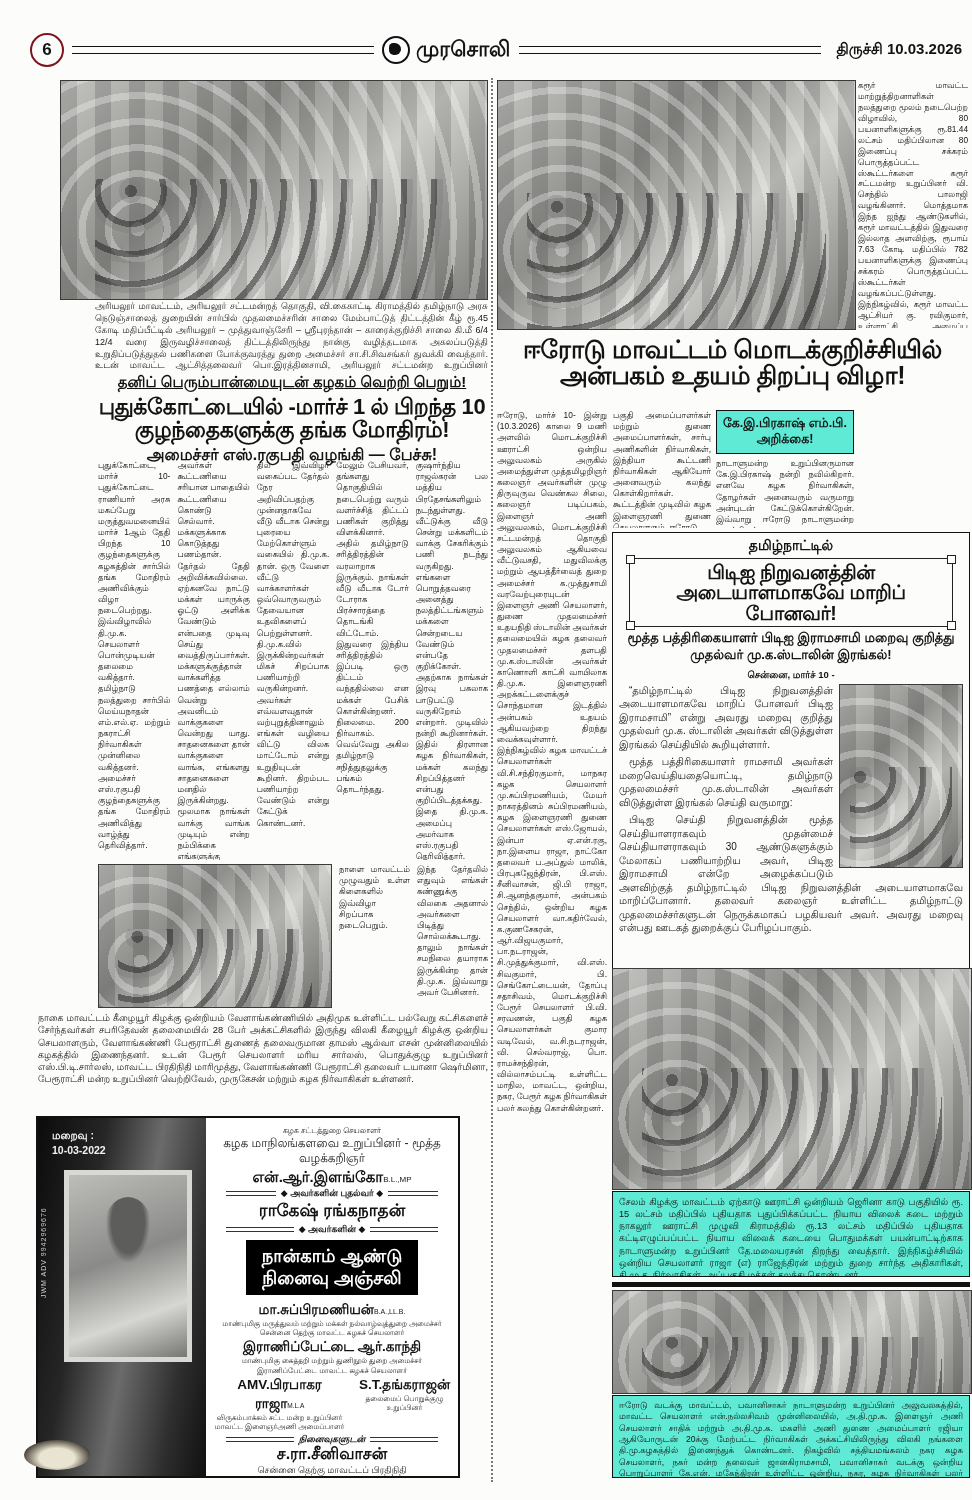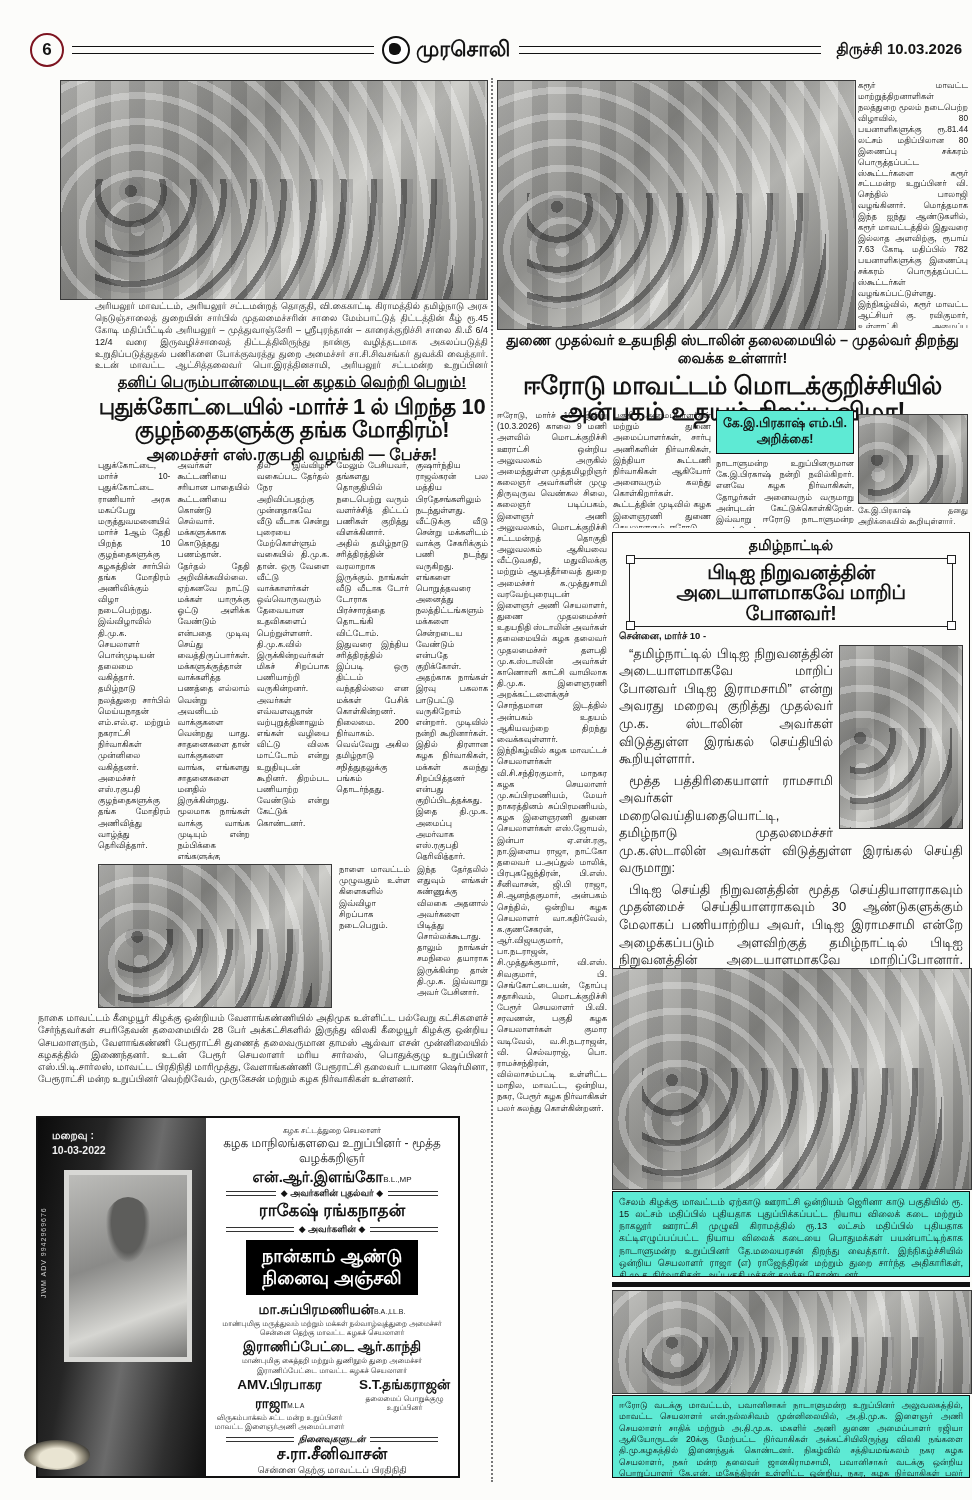--- a/index.html
+++ b/index.html
@@ -169,50 +169,46 @@
       <div style="font-weight:bold;font-size:16px;">ச.ரா.சீனிவாசன்</div>
       <div style="font-size:9px;">சென்னை தெற்கு மாவட்டப் பிரதிநிதி</div>
       <div style="font-weight:bold;font-size:10.5px;margin-top:2px;">கலைஞர்நகர் (வ) பகுதி தீ.மு.க - சென்னை (தெ) மாவட்டம்</div>
     </div>
   </div>
 
   <div class="photo" style="position:absolute;left:497px;top:80px;width:357px;height:248px;"></div>
   <div class="cap" style="position:absolute;left:858px;top:80px;width:110px;height:248px;font-size:8.3px;">கரூர் மாவட்ட மாற்றுத்திறனாளிகள் நலத்துறை மூலம் நடைபெற்ற விழாவில், 80 பயனாளிகளுக்கு ரூ.81.44 லட்சம் மதிப்பிலான 80 இணைப்பு சக்கரம் பொருத்தப்பட்ட ஸ்கூட்டர்களை கரூர் சட்டமன்ற உறுப்பினர் வி. செந்தில் பாலாஜி வழங்கினார். மொத்தமாக இந்த ஐந்து ஆண்டுகளில், கரூர் மாவட்டத்தில் இதுவரை இல்லாத அளவிற்கு, ரூபாய் 7.63 கோடி மதிப்பில் 782 பயனாளிகளுக்கு இணைப்பு சக்கரம் பொருத்தப்பட்ட ஸ்கூட்டர்கள் வழங்கப்பட்டுள்ளது. இந்நிகழ்வில், கரூர் மாவட்ட ஆட்சியர் கு. ரவிகுமார், உள்ளாட்சி அமைப்பு பிரதிநிதிகள், உள்ளாட்சி அமைப்புகள் பிரதிநிதிகள் கலந்து கொண்டனர்.</div>
 
   <div style="position:absolute;left:497px;top:332px;width:471px;">
-    <div style="font-weight:bold;font-size:14.5px;text-align:center;">துணை முதல்வர் உதயநிதி ஸ்டாலின் தலைமையில் – முதல்வர் திறந்து வைக்க உள்ளார்!</div>
     <div class="huge" style="font-size:25px;margin-top:4px;">ஈரோடு மாவட்டம் மொடக்குறிச்சியில் அன்பகம் உதயம் திறப்பு விழா!</div>
   </div>
 
   <div class="body8" style="position:absolute;left:497px;top:410px;width:110px;height:1068px;">
     <span>ஈரோடு, மார்ச் 10- இன்று (10.3.2026) காலை 9 மணி அளவில் மொடக்குறிச்சி ஊராட்சி ஒன்றிய அலுவலகம் அருகில் அமைந்துள்ள முத்தமிழறிஞர் கலைஞர் அவர்களின் முழு திருவுருவ வெண்கல சிலை, கலைஞர் படிப்பகம், இளைஞர் அணி அலுவலகம், மொடக்குறிச்சி சட்டமன்றத் தொகுதி அலுவலகம் ஆகியவை வீட்டுவசதி, மதுவிலக்கு மற்றும் ஆயத்தீர்வைத் துறை அமைச்சர் க.முத்துசாமி வரவேற்புரையுடன் இளைஞர் அணி செயலாளர், துணை முதலமைச்சர் உதயநிதி ஸ்டாலின் அவர்கள் தலைமையில் கழக தலைவர் முதலமைச்சர் தளபதி மு.க.ஸ்டாலின் அவர்கள் காணொளி காட்சி வாயிலாக தி.மு.க. இளைஞரணி அறக்கட்டளைக்குச் சொந்தமான இடத்தில் அன்பகம் உதயம் ஆகியவற்றை திறந்து வைக்கவுள்ளார்.</span>
     <span>இந்நிகழ்வில் கழக மாவட்டச் செயலாளர்கள் வி.சி.சந்திரகுமார், மாநகர கழக செயலாளர் மு.சுப்பிரமணியம், மேயர் நாகரத்தினம் சுப்பிரமணியம், கழக இளைஞரணி துணை செயலாளர்கள் எஸ்.ஜோயல், இன்பா ஏ.என்.ரகு, நா.இளைய ராஜா, நாட்கோ தலைவர் ப.அப்துல் மாலிக், பிரபுகஜேந்திரன், பி.எஸ். சீனிவாசன், ஜி.பி ராஜா, சி.ஆனந்தகுமார், அன்பகம் செந்தில், ஒன்றிய கழக செயலாளர் வா.கதிர்வேல், க.குணசேகரன், ஆர்.விஜயகுமார், பா.நடராஜன், சி.முத்துக்குமார், வி.எஸ். சிவகுமார், பி. செங்கோட்டையன், தோப்பு சதாசிவம், மொடக்குறிச்சி பேரூர் செயலாளர் பி.வி. சரவணன், பகுதி கழக செயலாளர்கள் குமார வடிவேல், வ.சி.நடராஜன், வி. செல்வராஜ், பொ. ராமச்சந்திரன், வில்லாசம்பட்டி உள்ளிட்ட மாநில, மாவட்ட, ஒன்றிய, நகர, பேரூர் கழக நிர்வாகிகள் பலர் கலந்து கொள்கின்றனர்.</span>
   </div>
   <div class="body8" style="position:absolute;left:613px;top:410px;width:98px;height:118px;">பகுதி அமைப்பாளர்கள் மற்றும் துணை அமைப்பாளர்கள், சார்பு அணிகளின் நிர்வாகிகள், இந்தியா கூட்டணி நிர்வாகிகள் ஆகியோர் அனைவரும் கலந்து கொள்கிறார்கள். கூட்டத்தின் முடிவில் கழக இளைஞரணி துணை செயலாளரும், ஈரோடு</div>
   <div style="position:absolute;left:716px;top:410px;width:138px;height:118px;">
     <div class="boxed" style="font-weight:bold;font-size:12.5px;text-align:center;padding:5px 2px;">கே.இ.பிரகாஷ் எம்.பி. அறிக்கை!</div>
     <div class="body8" style="margin-top:4px;height:70px;">நாடாளுமன்ற உறுப்பினருமான கே.இ.பிரகாஷ் நன்றி நவில்கிறார். எனவே கழக நிர்வாகிகள், தோழர்கள் அனைவரும் வருமாறு அன்புடன் கேட்டுக்கொள்கிறேன். இவ்வாறு ஈரோடு நாடாளுமன்ற உறுப்பினர்</div>
-  </div>
-  <div style="position:absolute;left:858px;top:414px;width:110px;height:114px;">
-    <div class="photo" style="width:108px;height:88px;"></div>
-    <div class="cap" style="font-size:8px;margin-top:2px;">கே.இ.பிரகாஷ் தனது அறிக்கையில் கூறியுள்ளார்.</div>
   </div>
 
   <div style="position:absolute;left:612px;top:516px;width:358px;height:529px;border:1.6px solid #111;padding:4px 6px;box-sizing:border-box;overflow:hidden;margin-top:16px;">
     <div style="font-weight:bold;font-size:14px;text-align:center;">தமிழ்நாட்டில்</div>
     <div class="fancy">
       <i class="tl"></i>
         <i class="tr"></i>
         <i class="bl"></i>
         <i class="br"></i>
       <div class="huge" style="font-size:19.5px;">பிடிஐ நிறுவனத்தின் அடையாளமாகவே மாறிப் போனவர்!</div>
     </div>
-    <div style="text-align:left;font-size:9.5px;font-weight:bold;margin-bottom:2px;">சென்னை, மார்ச் 10 -</div>
+    <div style="font-weight:bold;font-size:13px;text-align:center;margin:3px 0 5px;">மூத்த பத்திரிகையாளர் பிடிஐ இராமசாமி மறைவு குறித்து முதல்வர் மு.க.ஸ்டாலின் இரங்கல்!</div>
+    <div style="text-align:center;font-size:9.5px;font-weight:bold;margin-bottom:2px;">சென்னை, மார்ச் 10 -</div>
     <div class="photo" style="float:right;width:122px;height:182px;margin:0 0 4px 6px;"></div>
-    <div style="font-size:13px;line-height:1.35;text-align:justify;">
+    <div style="font-size:10px;line-height:1.35;text-align:justify;">
       <p>“தமிழ்நாட்டில் பிடிஐ நிறுவனத்தின் அடையாளமாகவே மாறிப் போனவர் பிடிஐ இராமசாமி” என்று அவரது மறைவு குறித்து முதல்வர் மு.க. ஸ்டாலின் அவர்கள் விடுத்துள்ள இரங்கல் செய்தியில் கூறியுள்ளார்.</p>
       <p>மூத்த பத்திரிகையாளர் ராமசாமி அவர்கள் மறைவெய்தியதையொட்டி, தமிழ்நாடு முதலமைச்சர் மு.க.ஸ்டாலின் அவர்கள் விடுத்துள்ள இரங்கல் செய்தி வருமாறு:</p>
       <p>பிடிஐ செய்தி நிறுவனத்தின் மூத்த செய்தியாளராகவும் முதன்மைச் செய்தியாளராகவும் 30 ஆண்டுகளுக்கும் மேலாகப் பணியாற்றிய அவர், பிடிஐ இராமசாமி என்றே அழைக்கப்படும் அளவிற்குத் தமிழ்நாட்டில் பிடிஐ நிறுவனத்தின் அடையாளமாகவே மாறிப்போனார். தலைவர் கலைஞர் உள்ளிட்ட தமிழ்நாட்டு முதலமைச்சர்களுடன் நெருக்கமாகப் பழகியவர் அவர். அவரது மறைவு என்பது ஊடகத் துறைக்குப் பேரிழப்பாகும்.</p>
 
     </div>
   </div>
 
   <div class="photo" style="position:absolute;left:612px;top:968px;width:358px;height:220px;"></div>
   <div class="cap boxed" style="position:absolute;left:612px;top:1191px;width:358px;height:86px;box-sizing:border-box;font-size:9.2px;">சேலம் கிழக்கு மாவட்டம் ஏற்காடு ஊராட்சி ஒன்றியம் ஜெரினா காடு பகுதியில் ரூ. 15 லட்சம் மதிப்பில் புதியதாக புதுப்பிக்கப்பட்ட நியாய விலைக் கடை மற்றும் நாகலூர் ஊராட்சி முழுவி கிராமத்தில் ரூ.13 லட்சம் மதிப்பில் புதியதாக கட்டிஎழுப்பப்பட்ட நியாய விலைக் கடையை பொதுமக்கள் பயன்பாட்டிற்காக நாடாளுமன்ற உறுப்பினர் தே.மலையரசன் திறந்து வைத்தார். இந்நிகழ்ச்சியில் ஒன்றிய செயலாளர் ராஜா (எ) ராஜேந்திரன் மற்றும் துறை சார்ந்த அதிகாரிகள், தி.மு.க. நிர்வாகிகள், அப்பகுதி மக்கள் கலந்து கொண்டனர்.</div>
 

